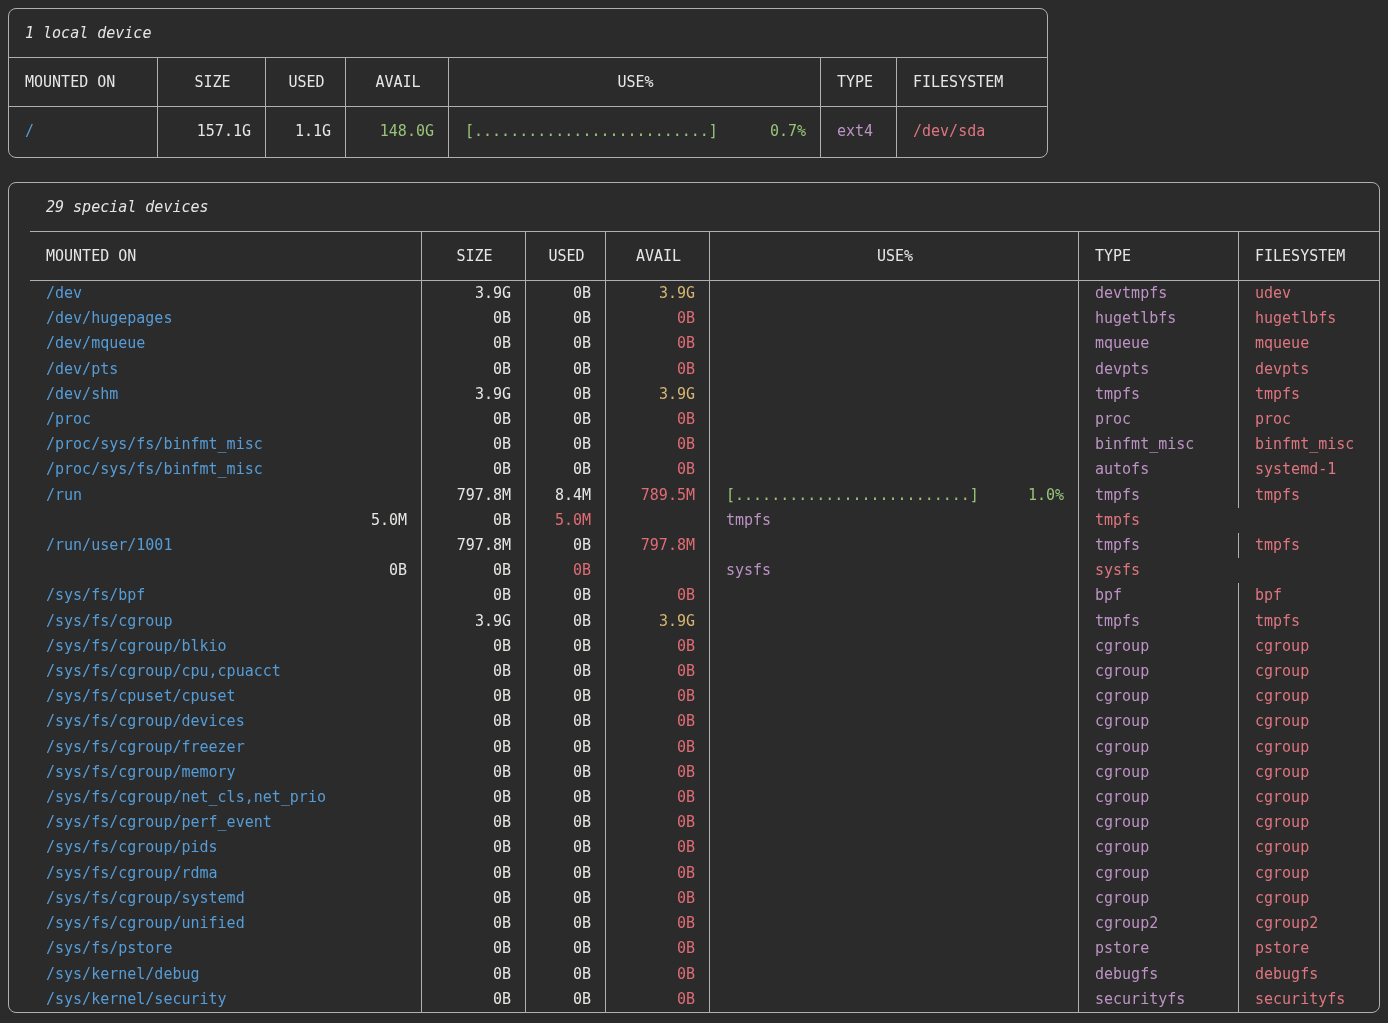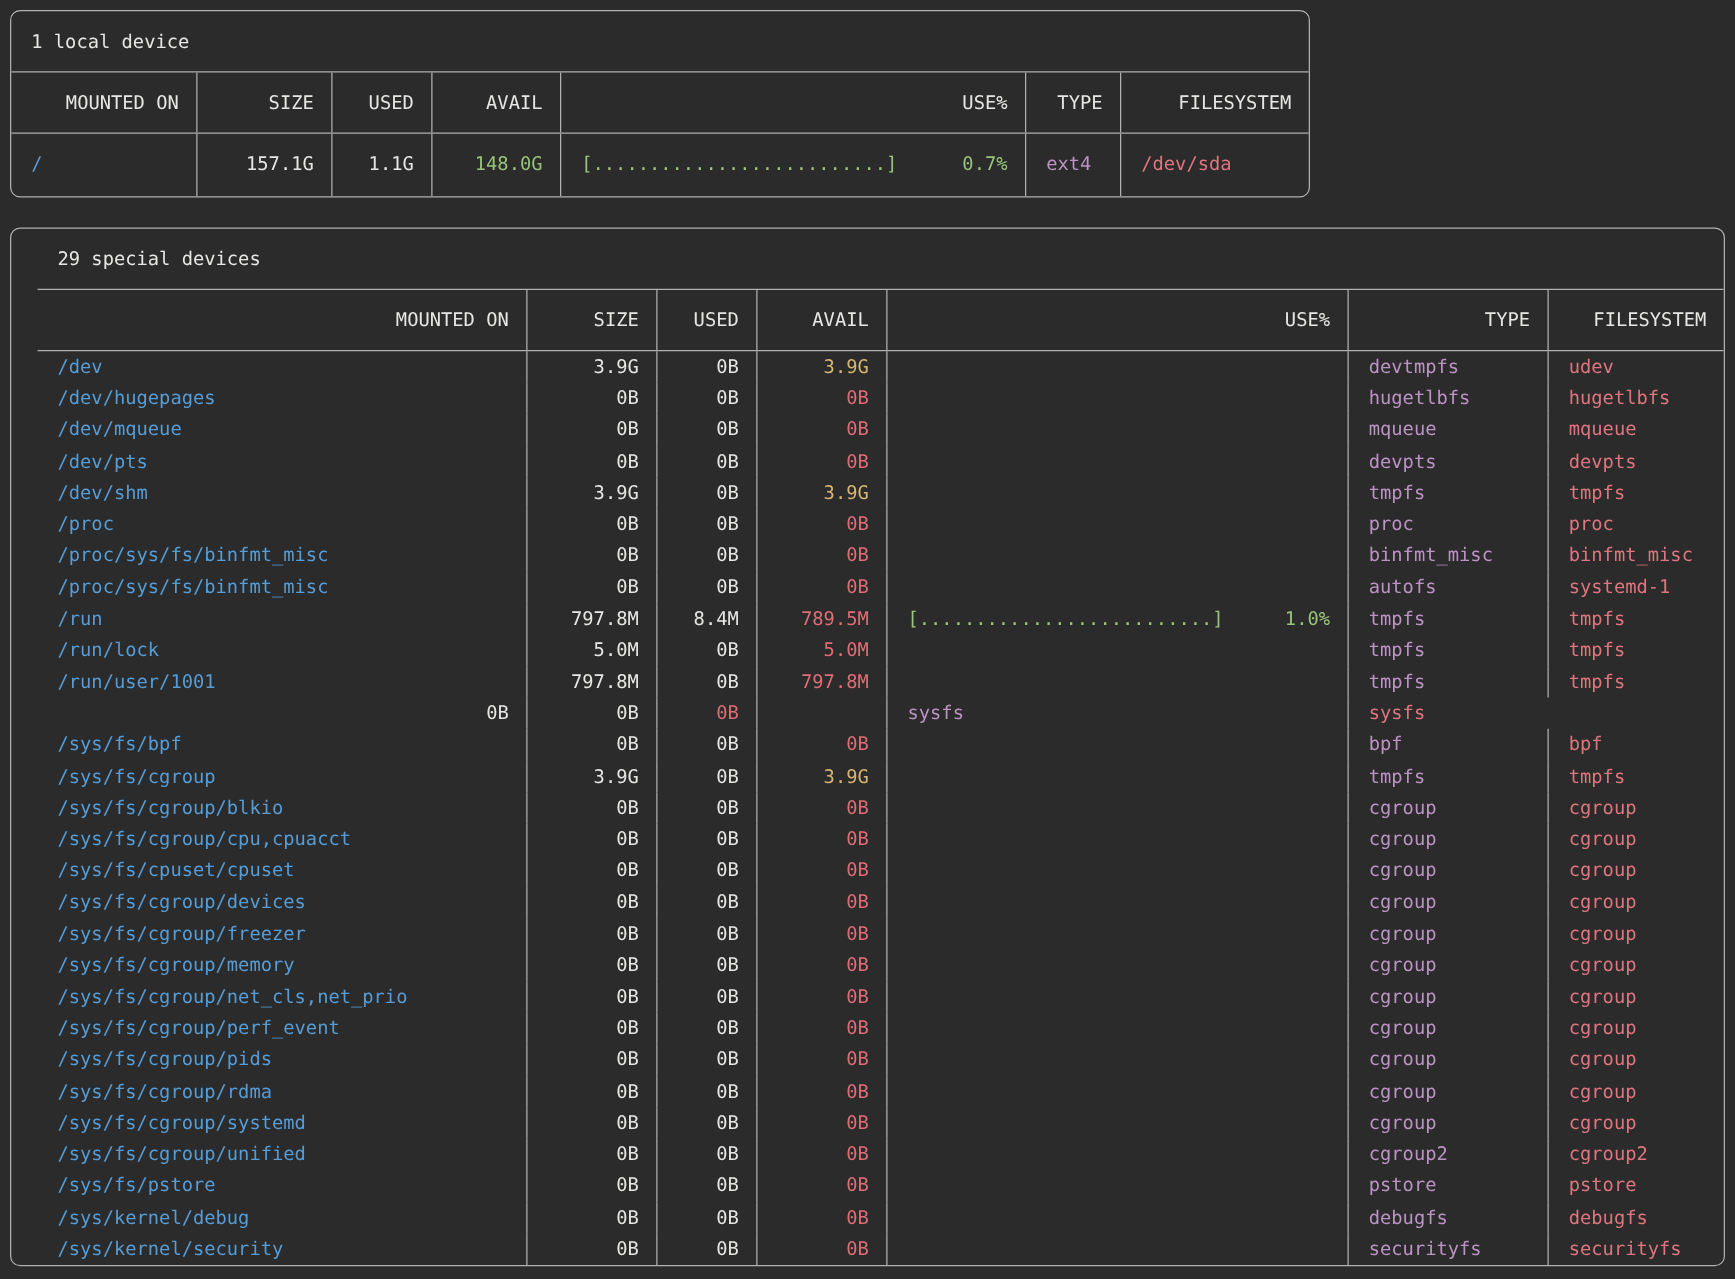--- a/index.html
+++ b/index.html
@@ -21,39 +21,40 @@
     background: var(--bg, #2b2b2b);
   }
   .tbl-local   { width: 1040px; }
   .tbl-special { width: 1372px; margin-top: 24px; padding-left: 21px; }
 
   .tbl-title {
     padding: 12px 16px 11px 16px;
     line-height: 25.2px;
     border-bottom: 1px solid var(--border, #b0b0b0);
     white-space: nowrap;
+    font-style: italic;
   }
 
   .row { display: grid; }
   .t1 { grid-template-columns: 148px 108px 80px 103px 372px 76px 1fr; }
   .t2 { grid-template-columns: 391px 104px 80px 104px 369px 160px 1fr; }
 
   .hdr { border-bottom: 1px solid var(--border, #b0b0b0); }
-  .hdr .cell { padding-top: 12px; padding-bottom: 11px; text-align: right; }
+  .hdr .cell { padding-top: 12px; padding-bottom: 11px; }
 
   .cell {
     line-height: 25.2px;
     padding-left: 16px;
     padding-right: 14px;
     white-space: nowrap;
     overflow: hidden;
   }
   .cell + .cell { border-left: 1px solid var(--border, #b0b0b0); }
   .cell.right  { text-align: right; }
-  .cell.center { text-align: right; }
+  .cell.center { text-align: center; }
 
   .tall .cell { padding-top: 12px; padding-bottom: 12px; }
 
   .usage {
     display: flex;
     justify-content: space-between;
     gap: 8px;
   }
 
   .path { color: var(--path, #569cd6); }
@@ -224,21 +225,20 @@
           <div class="cell right c-red">789.5M</div>
           <div class="cell usage">
             <span class="c-green">[..........................]</span>
             <span class="c-green">1.0%</span>
           </div>
           <div class="cell type">tmpfs</div>
           <div class="cell fs">tmpfs</div>
         </div>
 
         <div class="row body t2">
-          <div class="cell path">/run/lock</div>
           <div class="cell right">5.0M</div>
           <div class="cell right">0B</div>
           <div class="cell right c-red">5.0M</div>
           <div class="cell usage">
             <span></span>
             <span></span>
           </div>
           <div class="cell type">tmpfs</div>
           <div class="cell fs">tmpfs</div>
         </div>

